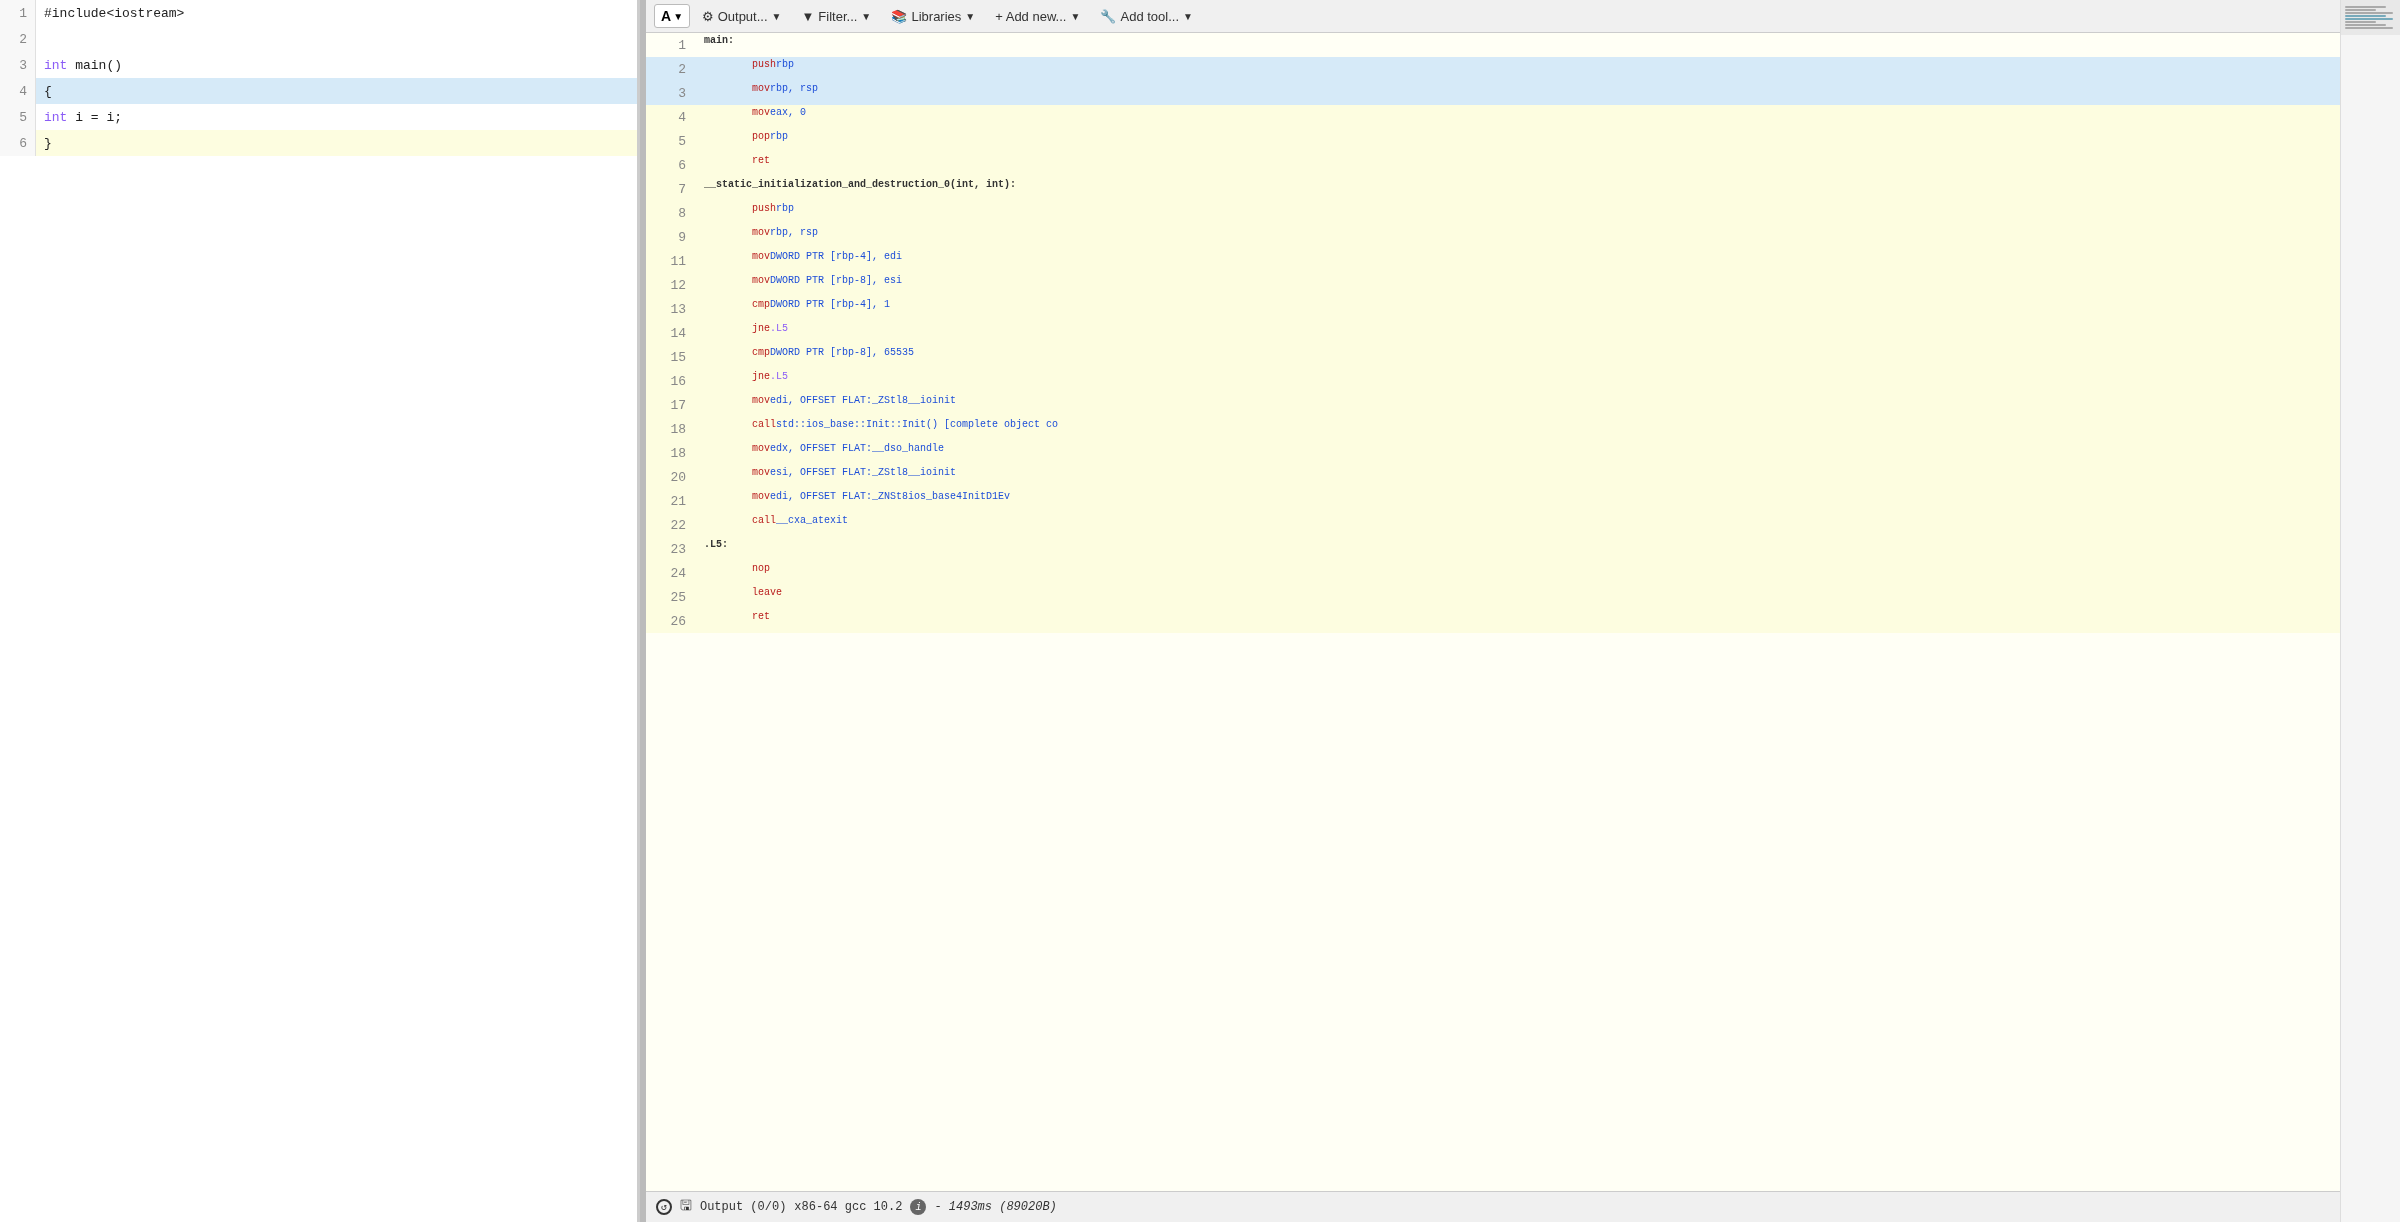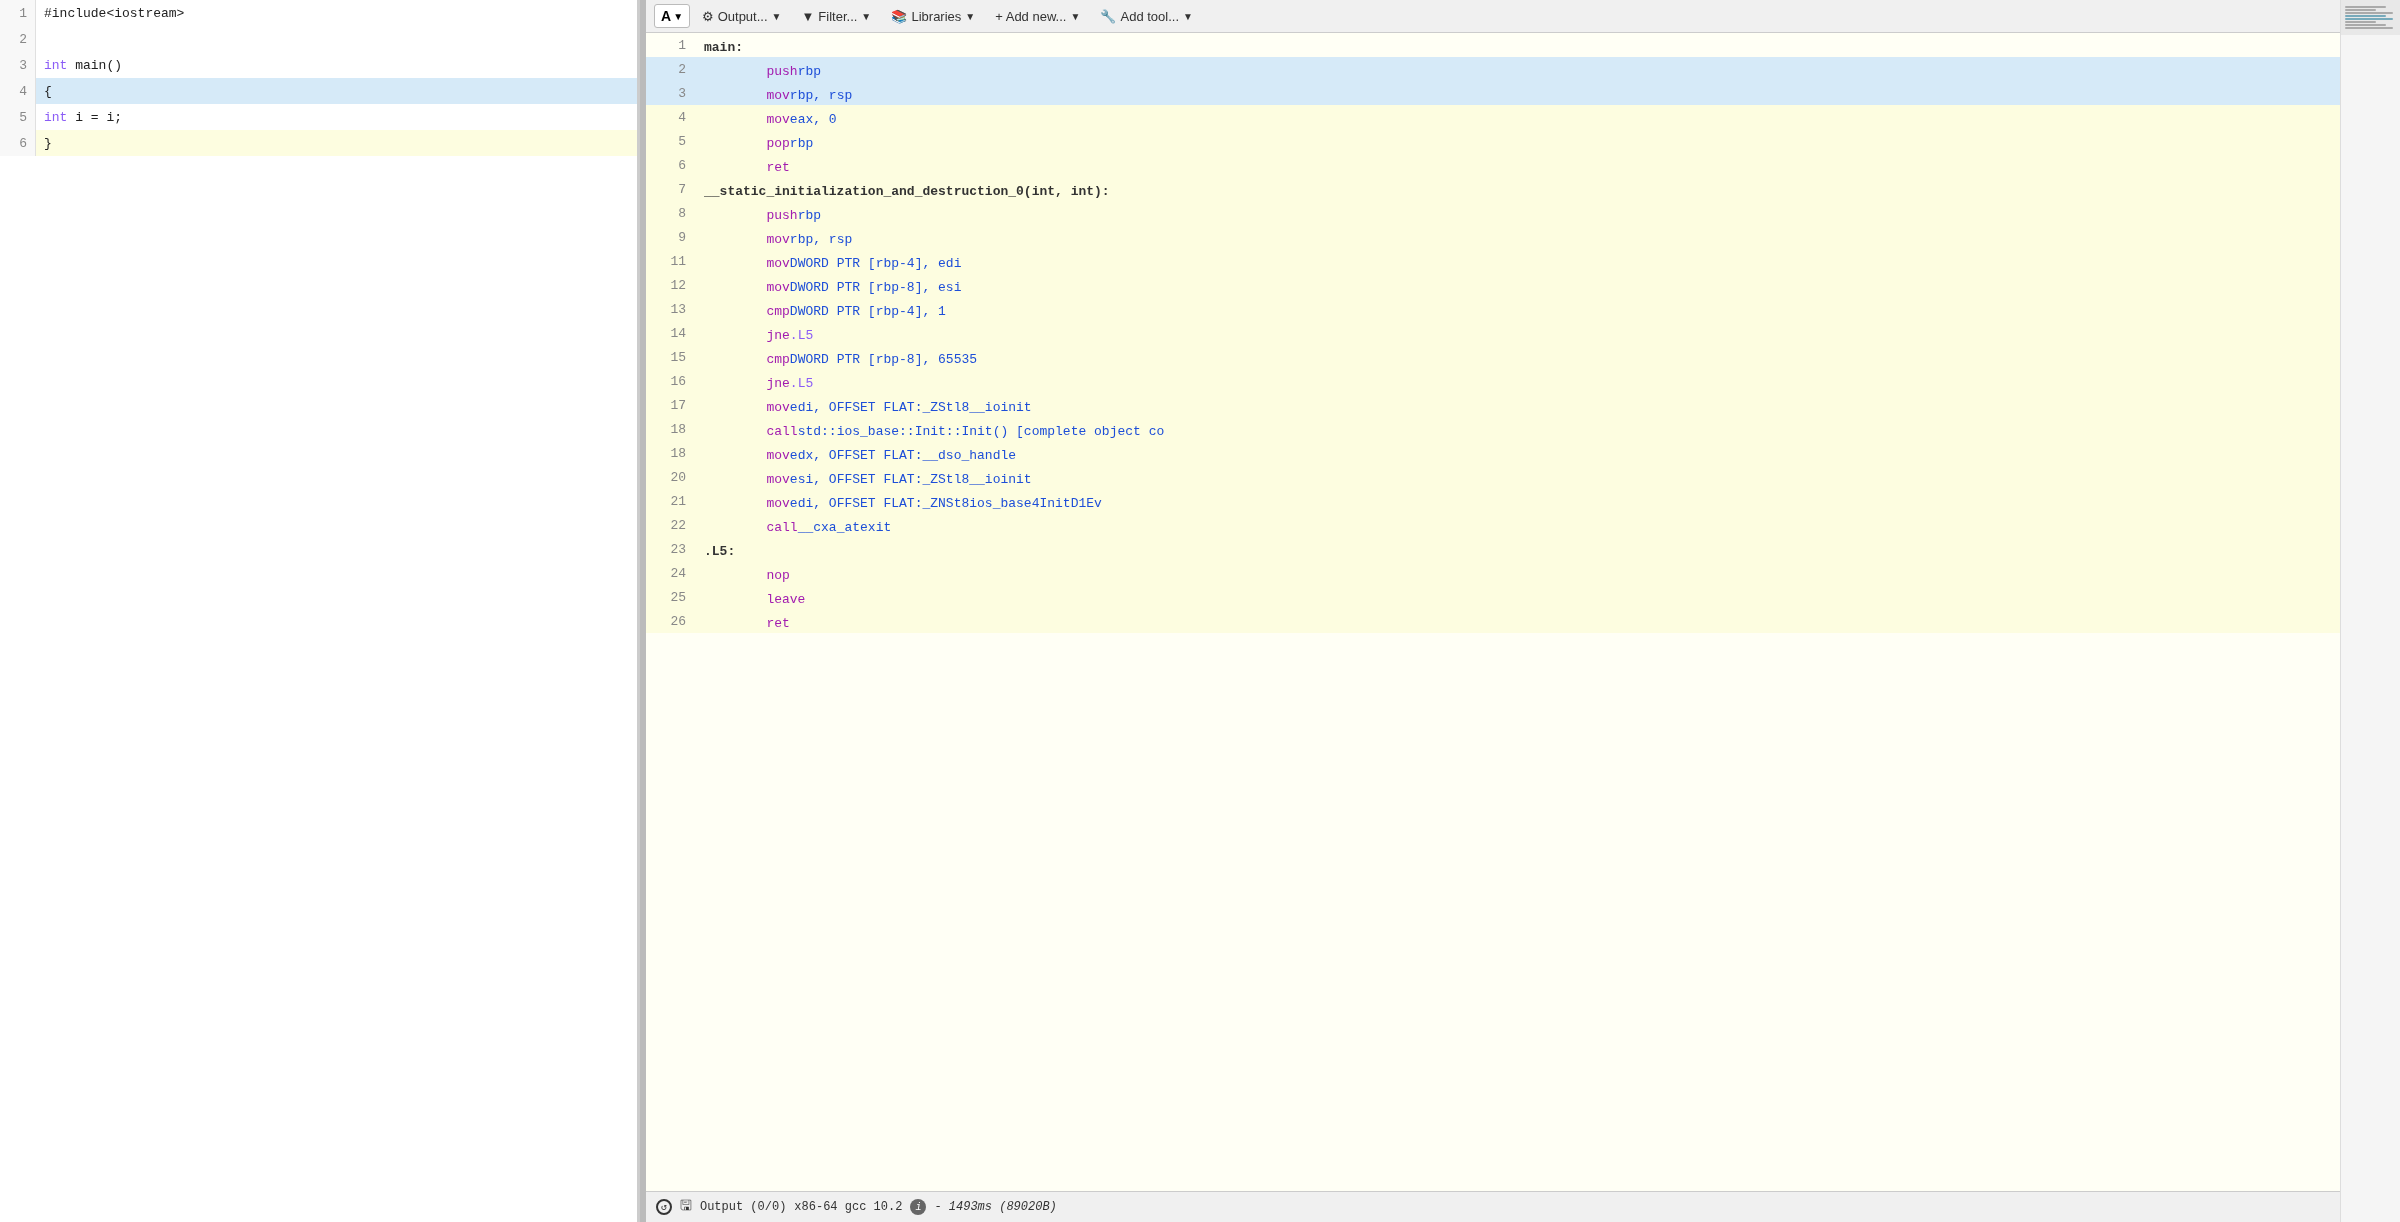--- a/index.html
+++ b/index.html
@@ -156,29 +156,29 @@
       align-items: center;
       justify-content: flex-end;
       font-size: 13px;
     }
 
     .asm-content {
       flex: 1;
       padding: 2px 8px;
       white-space: pre;
       display: flex;
-      align-items: flex-end;
-      font-size: 13px;
+      align-items: flex-start;
+      font-size: 10px;
     }
 
     .asm-line-blue { background: #d6eaf8; }
     .asm-line-yellow { background: #fdfde0; }
 
     .asm-label { color: #333; font-weight: bold; }
-    .asm-instr { color: #a21caf; }
+    .asm-instr { color: #b91c1c; }
     .asm-operand { color: #1d4ed8; }
     .asm-link { color: #8b5cf6; cursor: pointer; }
 
     
     .status-bar {
       display: flex;
       align-items: center;
       padding: 3px 10px;
       background: #f0f0f0;
       border-top: 1px solid #cccccc;

